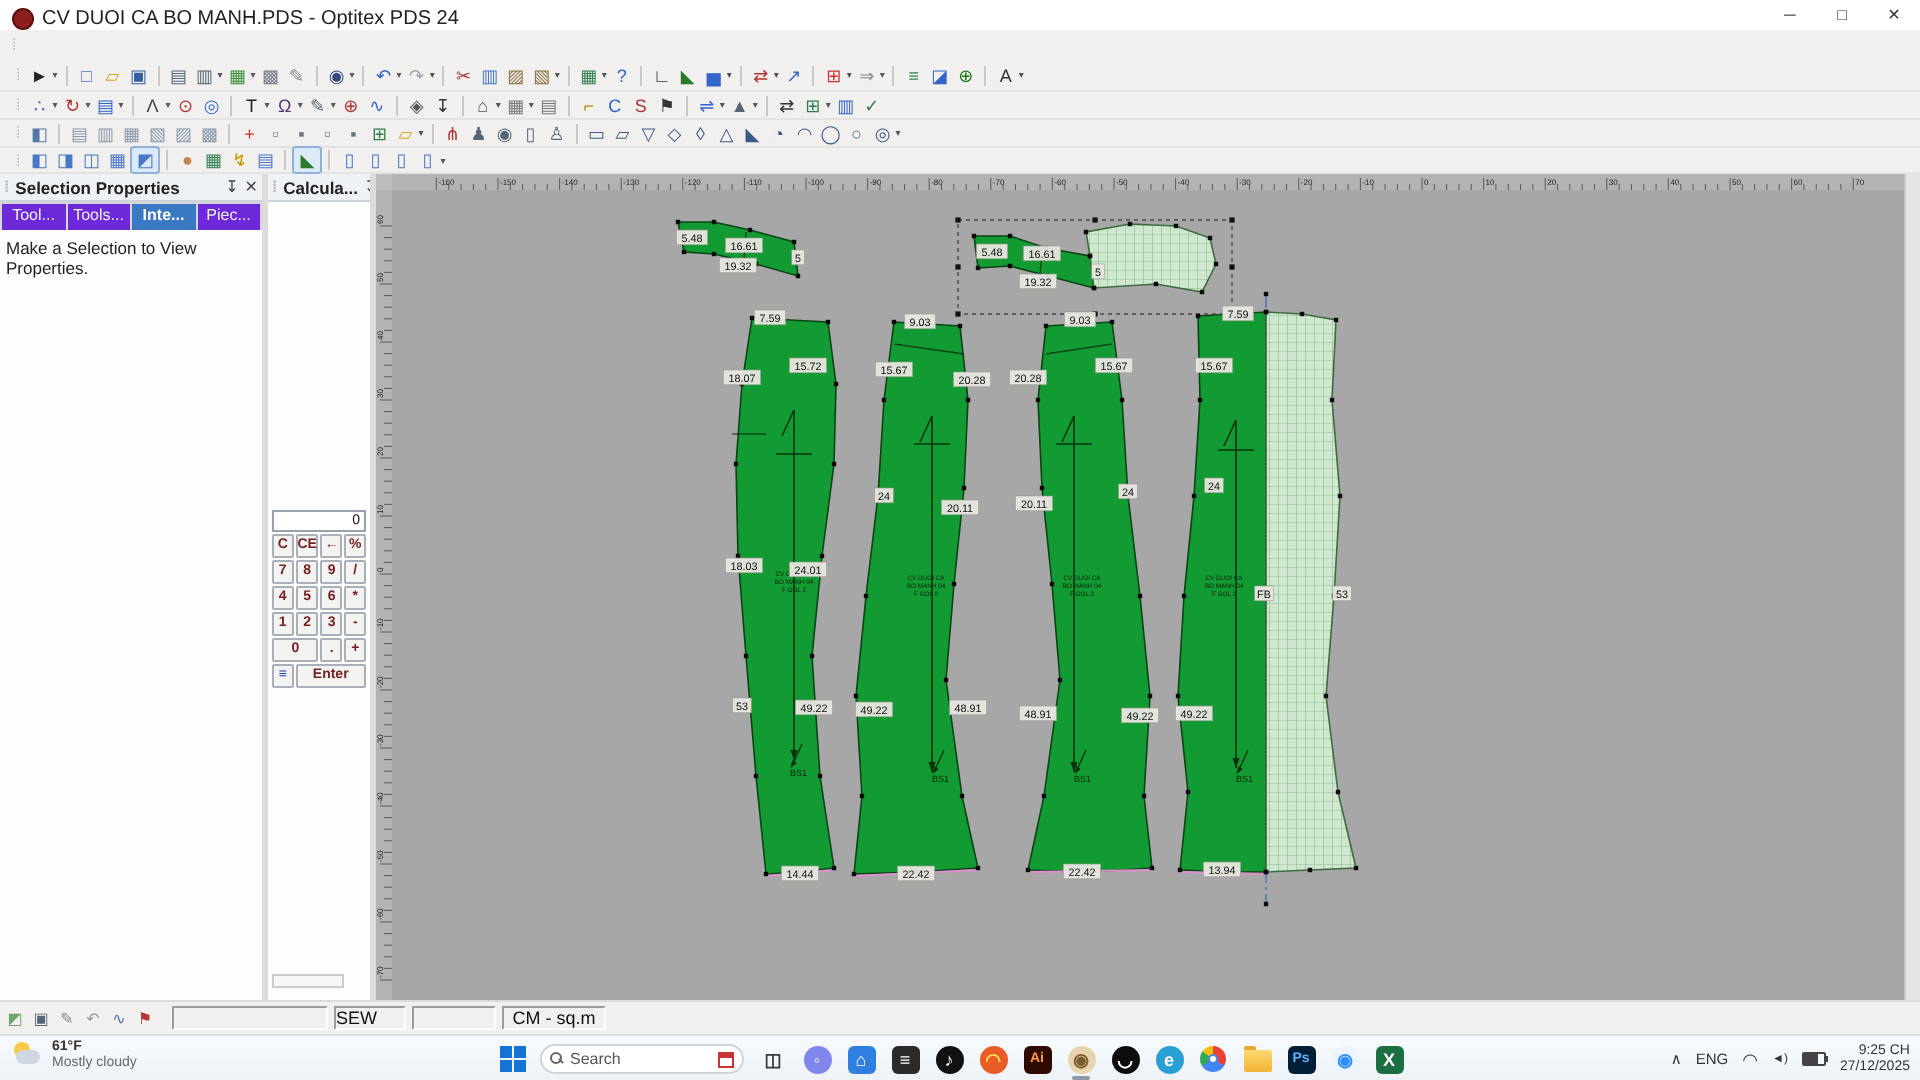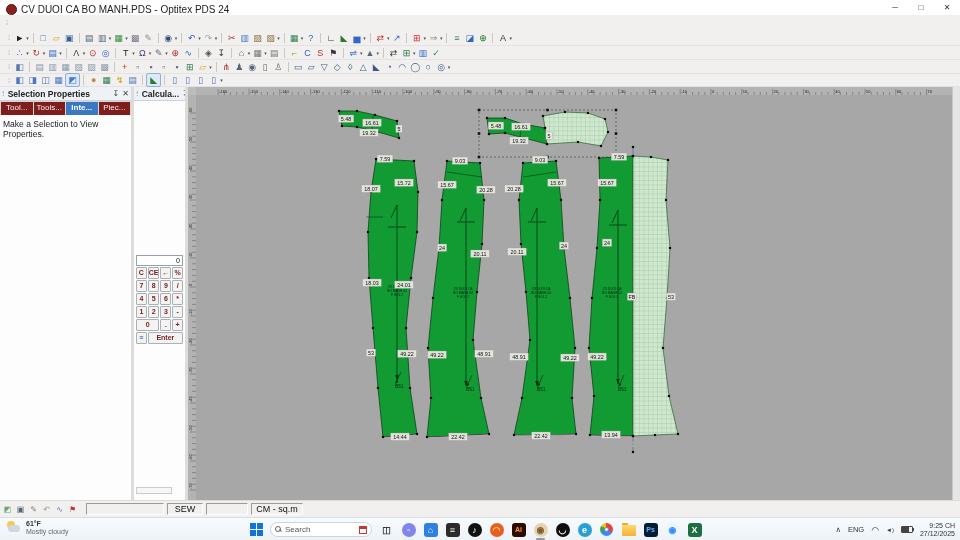--- a/index.html
+++ b/index.html
@@ -24,42 +24,42 @@
   .dd{font-size:5px;color:#555;margin:0 1px 0 0;}
   .tb-sep{width:1px;height:10px;background:#c9c8c7;margin:0 3px;}
   
   .dock{position:absolute;left:0;top:87px;width:188px;height:413px;display:flex;background:#e9e8e7;}
   .panel-ip{width:131px;display:flex;flex-direction:column;background:#fdfdfd;border-right:3px solid #dddcdb;}
   .panel-calc{width:51px;display:flex;flex-direction:column;background:#fdfdfd;border-right:3px solid #dddcdb;position:relative;}
   .phead{height:13px;background:#eef1f5;border-bottom:1px solid #ccd2da;display:flex;align-items:center;font-size:8.5px;font-weight:bold;color:#222;padding:0 2px;white-space:nowrap;overflow:hidden;}
   .phead .sp{flex:1;}
   .pico{font-size:8px;color:#444;margin-left:3px;font-weight:normal;}
   .tabs{display:flex;height:13px;background:#d6d6d6;gap:1px;padding:1px 1px 0 1px;}
-  .tab{flex:1;background:#7f1d1d;color:#f2f2f2;font-size:8px;text-align:center;line-height:12px;white-space:nowrap;overflow:hidden;}
+  .tab{flex:1;background:#6d28d9;color:#f2f2f2;font-size:8px;text-align:center;line-height:12px;white-space:nowrap;overflow:hidden;}
   .tab.active{background:#3b78c3;color:#fff;font-weight:bold;}
   .ip-body{flex:1;font-size:8.5px;color:#222;padding:4px 3px;}
   .calc{position:absolute;left:0;top:168px;width:51px;}
   .calc-display{margin:0 2px 1px 2px;height:9px;border:1px solid #98a2ae;background:#fff;font-size:7px;text-align:right;padding-right:2px;line-height:9px;color:#111;}
   .calc-grid{display:grid;grid-template-columns:repeat(4,1fr);gap:1px;margin:0 2px;}
   .ck{height:10px;border:1px solid #a9b0ba;background:#f3f3f1;font-size:7px;font-weight:bold;text-align:center;line-height:9px;color:#7a2020;border-radius:1px;}
   .ck.span2{grid-column:span 2;}
   .ck.span3{grid-column:span 3;}
   .ck.eq{color:#1a3fae;}
   .calc-scroll{position:absolute;left:2px;bottom:6px;width:34px;height:5px;background:#f6f6f6;border:1px solid #ccc;}
   
   .canvas{position:absolute;left:188px;top:87px;width:764px;height:413px;background:#a7a7a7;}
   .rightstrip{position:absolute;left:952px;top:87px;width:8px;height:413px;background:#e6e6e6;border-left:1px solid #c9c9c9;box-sizing:border-box;}
   
   .statusbar{position:absolute;left:0;top:500px;width:960px;height:17px;background:#f1f0ef;display:flex;align-items:center;font-size:9px;color:#111;border-top:1px solid #dcdbda;box-sizing:border-box;padding:0 2px;}
   .sunken{border:1px solid;border-color:#9b9b9b #fdfdfd #fdfdfd #9b9b9b;height:12px;line-height:11px;box-sizing:border-box;}
   .sb-msg{flex:1;padding:0 3px;margin-right:3px;}
   .sb-icons{display:flex;gap:2px;margin-right:8px;}
   .sb-ico{width:11px;height:11px;font-size:8px;line-height:11px;text-align:center;}
   .sb-box1{width:78px;margin-right:3px;}
-  .sb-sew{width:36px;text-align:center;margin-right:3px;}
+  .sb-sew{width:36px;text-align:left;margin-right:3px;}
   .sb-box2{width:42px;margin-right:3px;}
   .sb-units{width:52px;text-align:center;}
   
   .taskbar{position:absolute;left:0;top:517px;width:960px;height:23px;background:linear-gradient(#f7fbfe,#edf2f7);border-top:1px solid #d8dee5;}
   .weather{position:absolute;left:6px;top:2px;display:flex;align-items:center;gap:4px;}
   .wicon{position:relative;width:16px;height:14px;}
   .wsun{position:absolute;left:1px;top:0;width:8px;height:8px;border-radius:50%;background:#f7c948;}
   .wcloud{position:absolute;left:2px;top:4px;width:12px;height:7px;border-radius:5px;background:#cfd8e2;}
   .wtxt{display:flex;flex-direction:column;font-size:7px;line-height:8px;color:#333;}
   .wtemp{font-weight:bold;}

